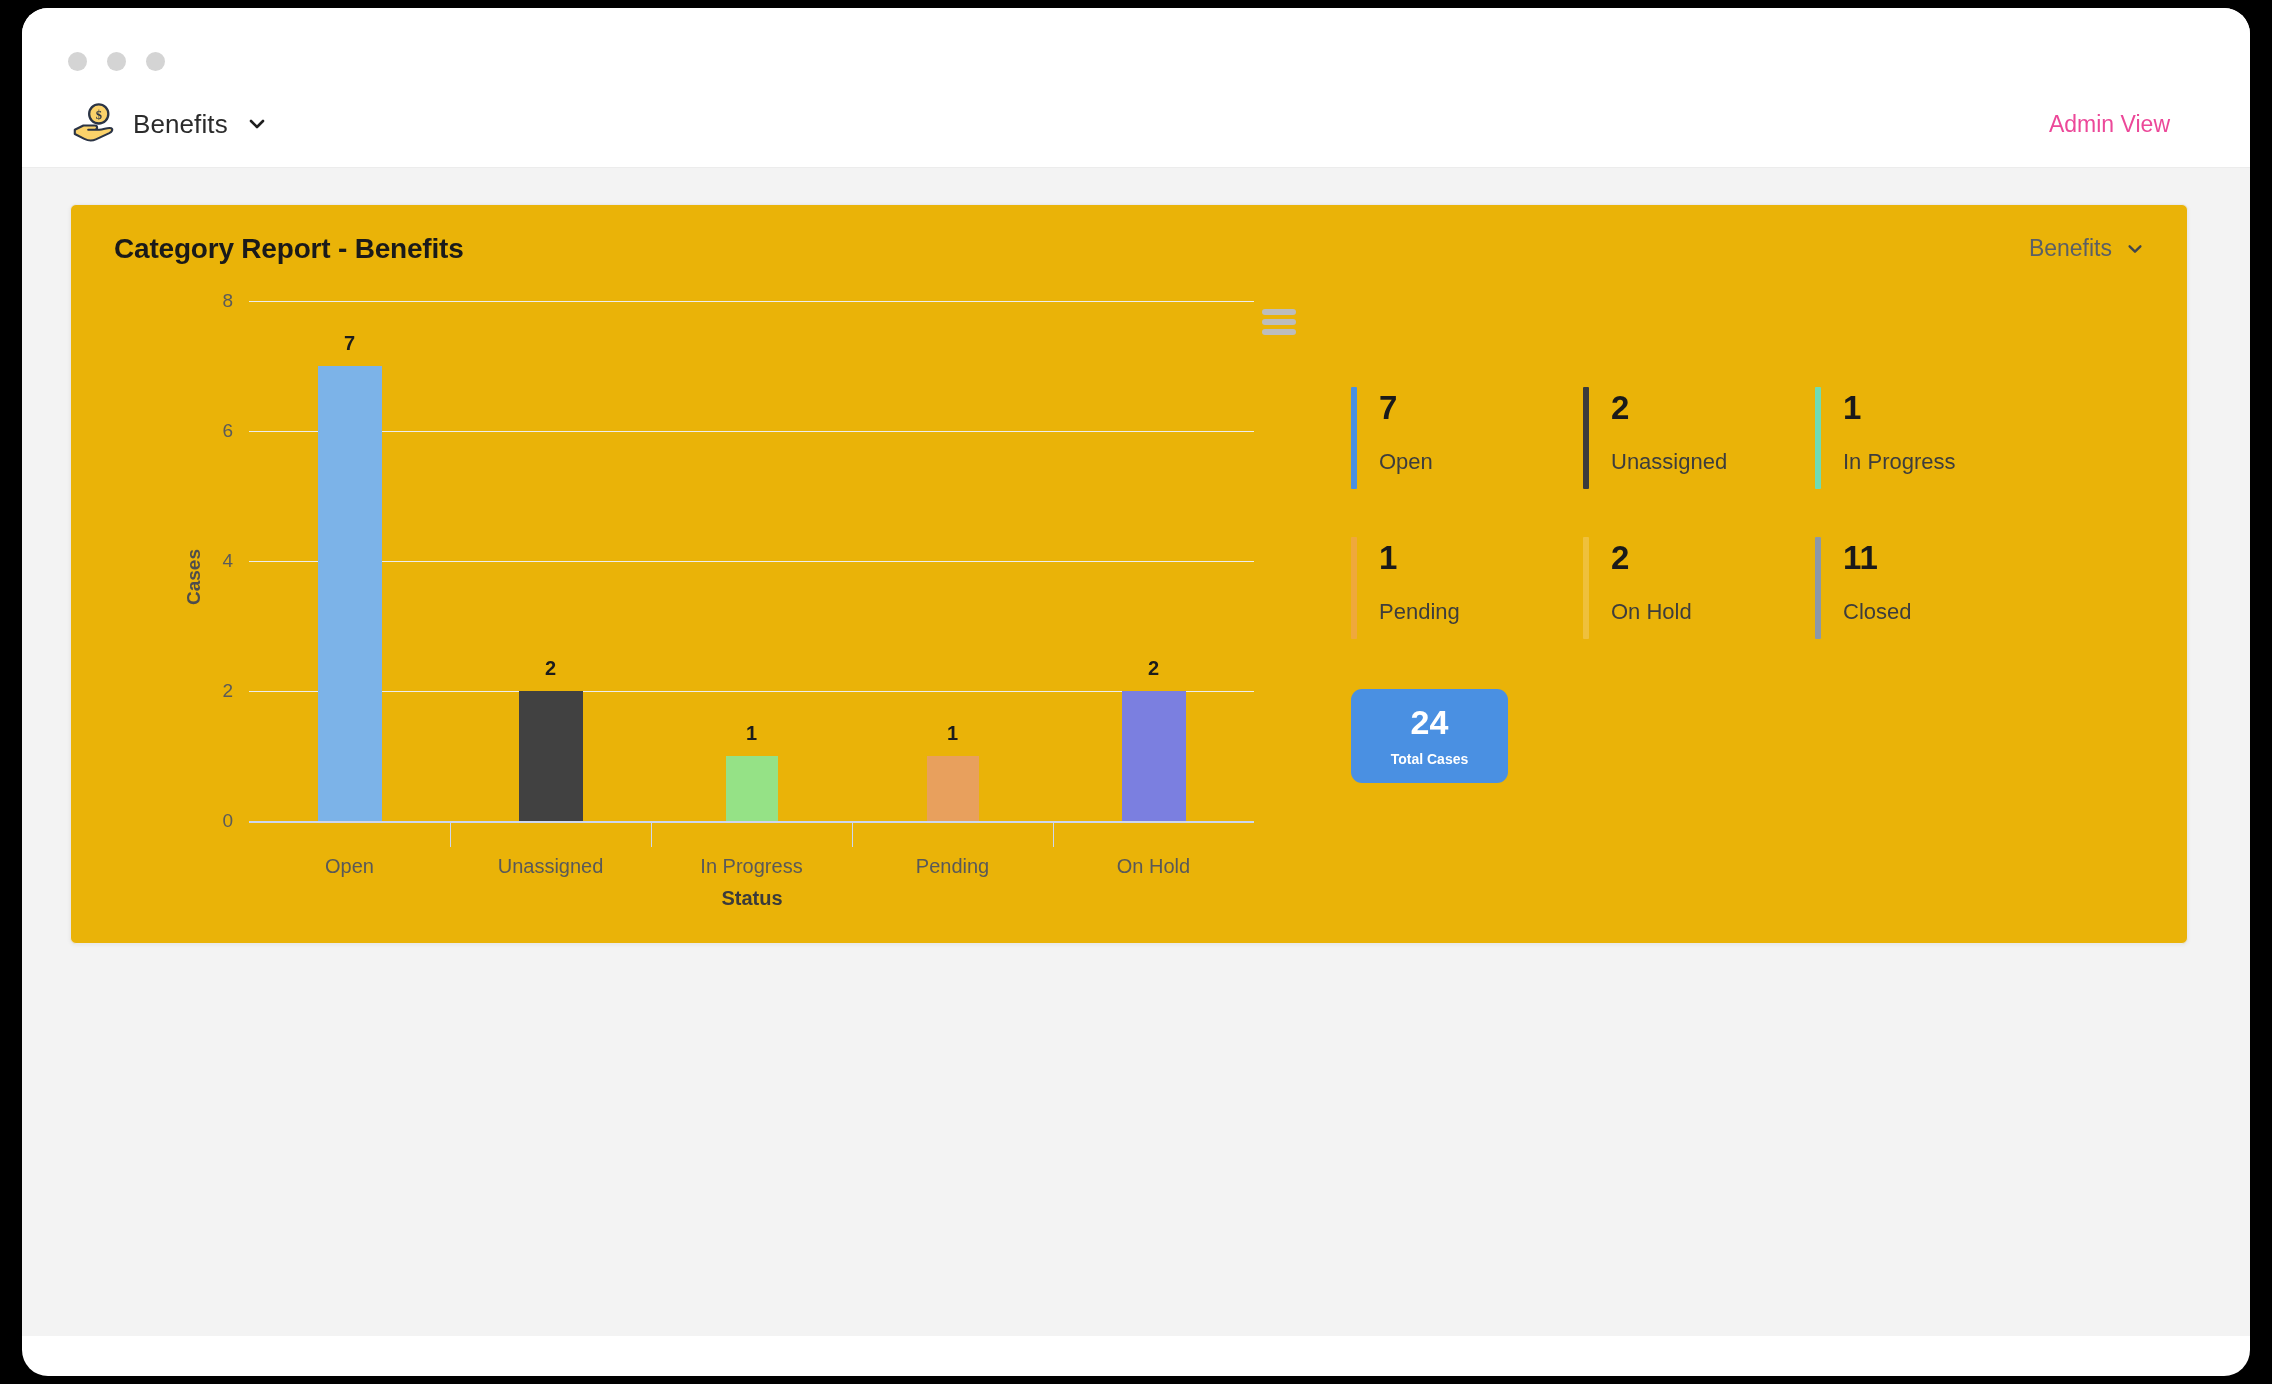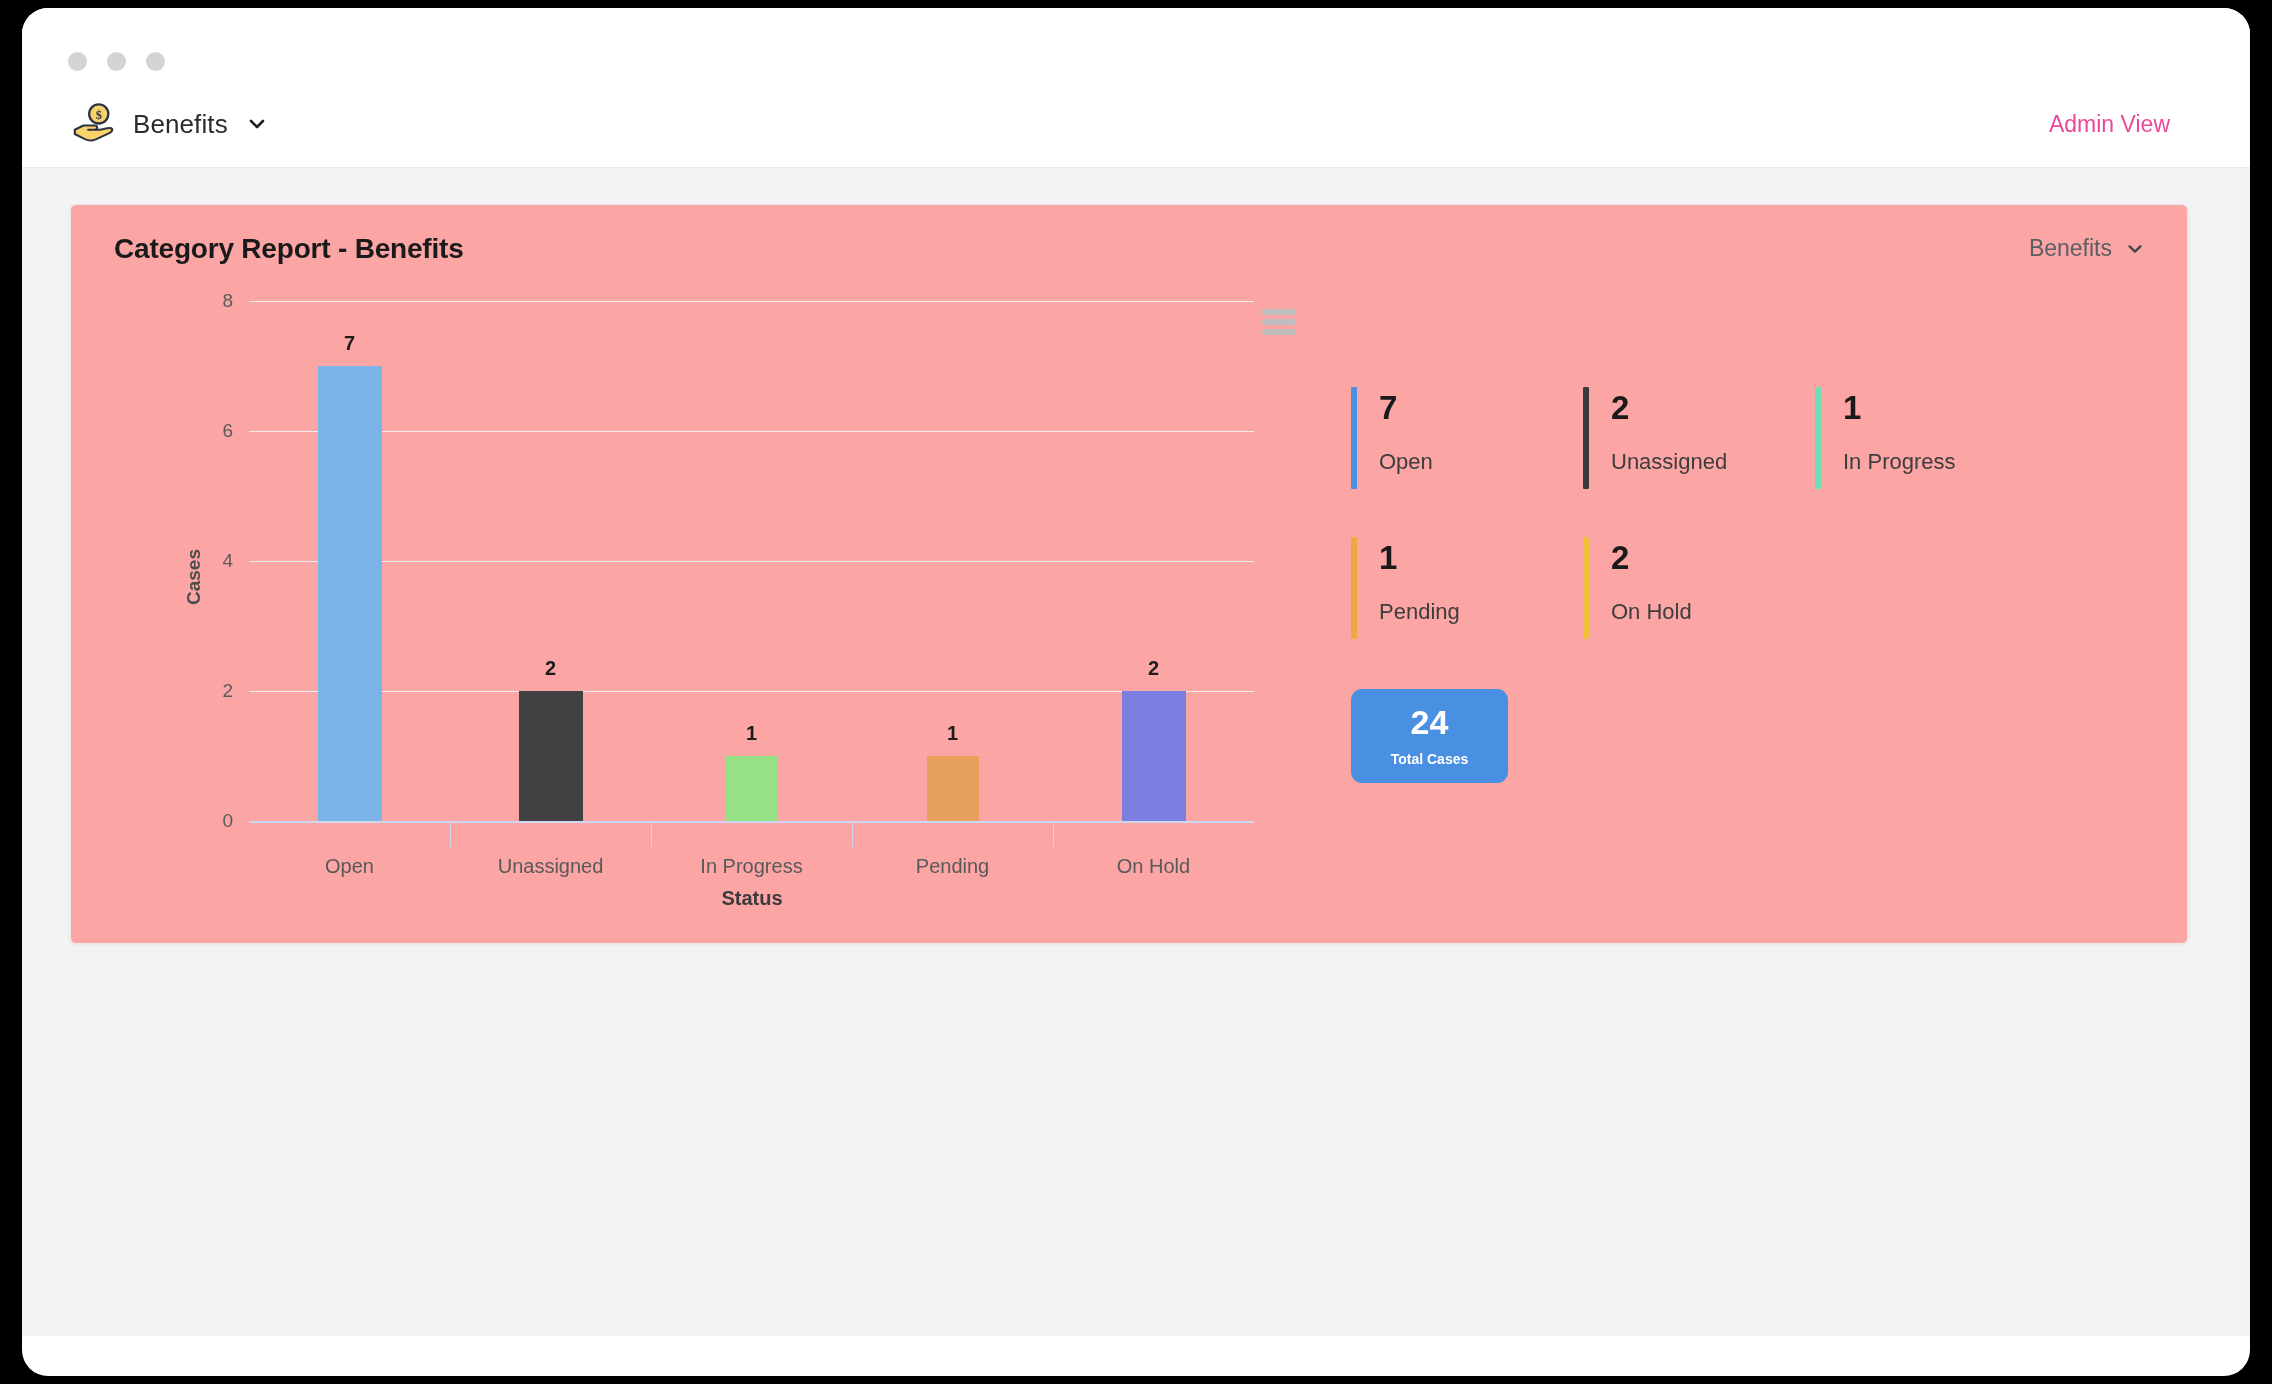--- a/index.html
+++ b/index.html
@@ -115,21 +115,21 @@
     background: #f3f3f3;
   }
 
   
   .card {
     position: absolute;
     left: 48px;
     top: 196px;
     width: 2118px;
     height: 740px;
-    background: #fca5a5;
+    background: #eab308;
     border: 1px solid #eaeaea;
     border-radius: 6px;
     box-shadow: 0 1px 4px rgba(0,0,0,0.06);
   }
 
   .card-header {
     position: relative;
     height: 82px;
   }
   .card-title {
@@ -445,20 +445,25 @@
           <div class="stat">
             <span class="stat-bar" style="background: rgb(239, 168, 60);"></span>
             <div class="stat-value">1</div>
             <div class="stat-label">Pending</div>
           </div>
           <div class="stat">
             <span class="stat-bar" style="background: rgb(239, 192, 60);"></span>
             <div class="stat-value">2</div>
             <div class="stat-label">On Hold</div>
           </div>
+          <div class="stat">
+            <span class="stat-bar" style="background: rgb(140, 152, 168);"></span>
+            <div class="stat-value">11</div>
+            <div class="stat-label">Closed</div>
+          </div>
         </div>
       <div class="total-badge" id="total-badge" style="background: rgb(74, 144, 226);">
         <span class="total-value">24</span>
         <span class="total-label">Total Cases</span>
       </div>
     </div>
 
   </div>
 </div>
 

